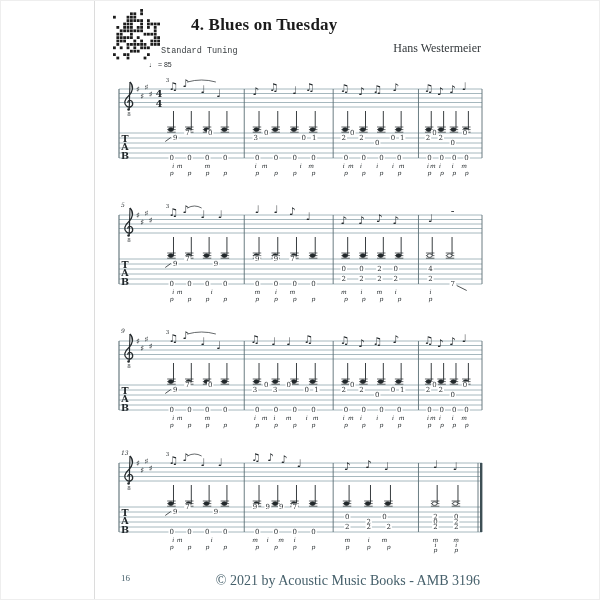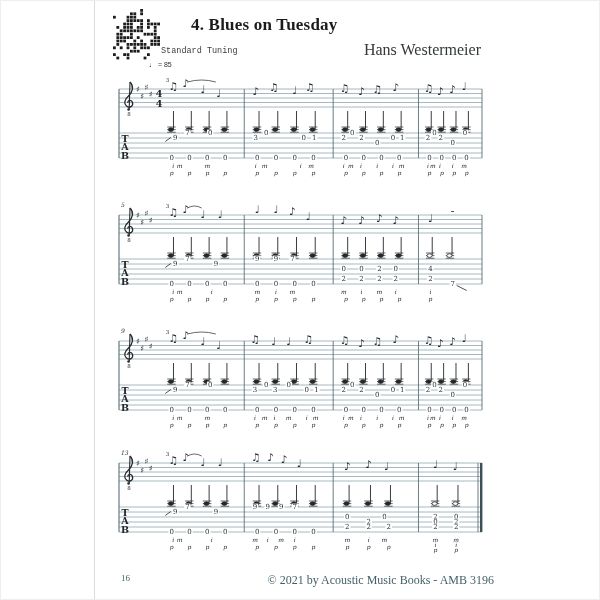--- a/index.html
+++ b/index.html
@@ -10,35 +10,35 @@
   }
   #page-edge{
     position:absolute; left:93px; top:0; width:1px; height:600px;
     background:#dcdcdc;
   }
   #title{
     position:absolute; left:190px; top:14px; width:260px; text-align:left;
     font-size:17px; font-weight:bold; color:#1b1b1b; letter-spacing:0.2px;
   }
   #composer{
-    position:absolute; right:118px; top:40px; font-size:16px; color:#33383b;
+    position:absolute; right:118px; top:40px; font-size:12px; color:#33383b;
   }
   #tuning{
     position:absolute; left:160px; top:45px; font-size:8.5px; color:#3c4144;
     font-family:Liberation Mono, monospace;
   }
   #tempo{
     position:absolute; left:148px; top:60px; font-size:7px; color:#2c3134;
     font-family:Liberation Sans, sans-serif;
   }
   #page-number{
     position:absolute; left:120px; top:572px; font-size:9px; color:#46606b;
   }
   #copyright{
-    position:absolute; right:105px; top:572px; font-size:12px; color:#46606b;
+    position:absolute; right:119px; top:572px; font-size:14px; color:#46606b;
   }
   svg{position:absolute; left:0; top:0;}
 </style>
 </head>
 <body>
 
 <div id="page-edge"></div>
 
 <div id="title">4. Blues on Tuesday</div>
 <div id="composer">Hans Westermeier</div>

